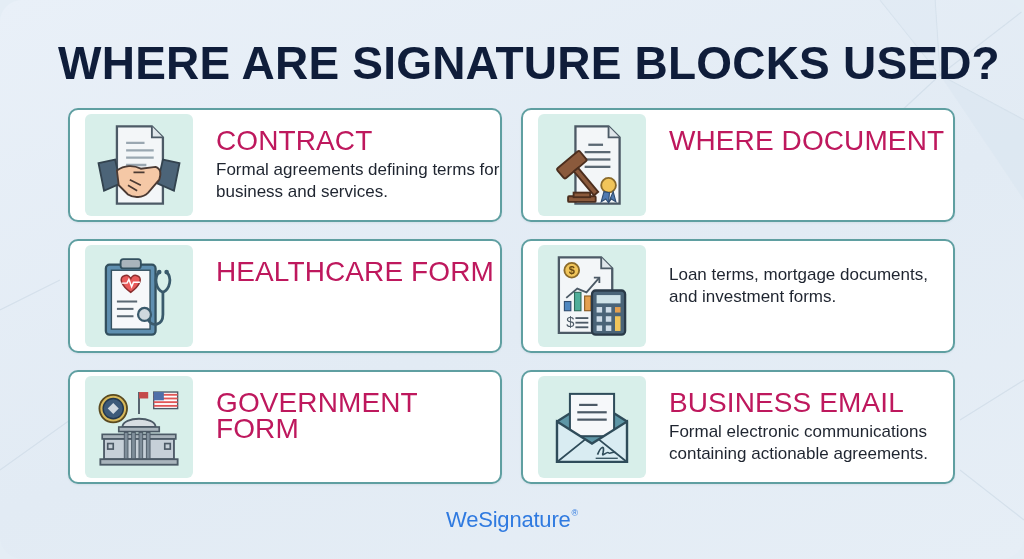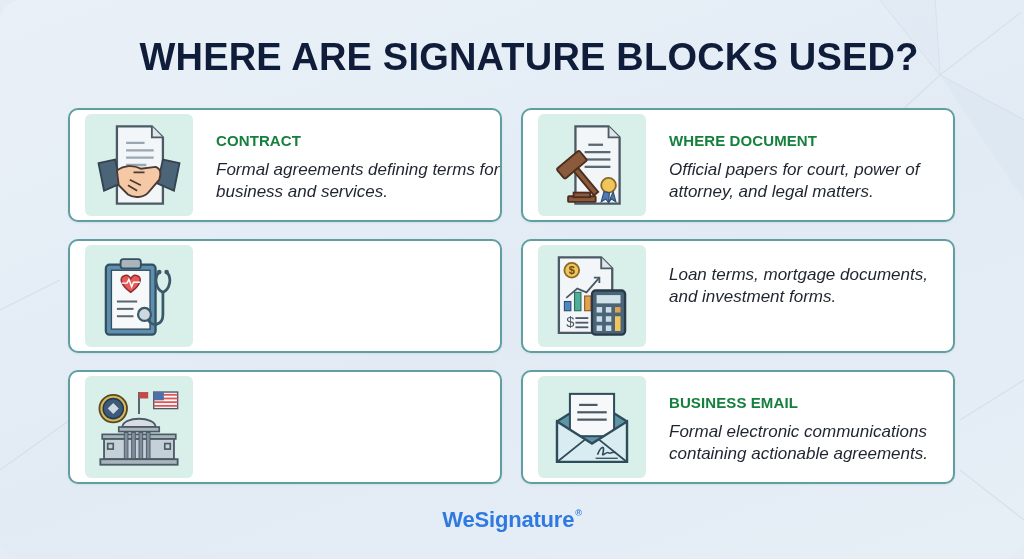--- a/index.html
+++ b/index.html
@@ -8,21 +8,21 @@
 
   .canvas {
     position: absolute; left: 0; top: 0; width: 1024px; height: 559px;
     background: linear-gradient(160deg, #e9f0f8 0%, #e2ebf4 55%, #e6eef6 100%);
     border-radius: 22px; overflow: hidden;
   }
   .bg-lines { position: absolute; left: 0; top: 0; width: 1024px; height: 559px; pointer-events: none; }
 
   .headline {
     position: absolute; left: 0; top: 36px; width: 1024px; text-align: center;
-    font-family: "Liberation Sans", sans-serif; font-weight: 700; font-size: 38px;
+    font-family: "Liberation Sans", sans-serif; font-weight: 700; font-size: 46px;
     letter-spacing: 0.2px; color: #0f1d3a; padding-left: 34px;
   }
 
   .card {
     position: absolute; width: 434px; height: 114px;
     background: #ffffff; border: 2px solid #5f9fa1; border-radius: 10px;
     box-shadow: 0 1px 2px rgba(40,80,90,0.08);
   }
   .card.c-left { left: 68px; }
   .card.c-right { left: 521px; }
@@ -32,29 +32,29 @@
 
   .icon-panel {
     position: absolute; left: 15px; top: 4px; width: 108px; height: 102px;
     background: #d8efea; border-radius: 6px;
     display: flex; align-items: center; justify-content: center;
   }
   .icon-panel svg { width: 92px; height: 92px; }
 
   .card-text { position: absolute; left: 146px; top: 18px; width: 284px; }
   .card-title {
-    font-weight: 700; font-size: 15px; color: #15803d; line-height: 26px; letter-spacing: 0.1px;
+    font-weight: 400; font-size: 28px; color: #be185d; line-height: 26px; letter-spacing: 0.1px;
   }
   .card-desc {
-    margin-top: 5px; font-size: 17px; color: #1f2530; line-height: 21.5px; font-style: italic;
+    margin-top: 5px; font-size: 17px; color: #1f2530; line-height: 21.5px;
   }
 
   .brand {
     position: absolute; left: 0; top: 507px; width: 1024px; text-align: center;
-    font-weight: 700; font-size: 22px; color: #2f7ae0; letter-spacing: -0.2px;
+    font-weight: 400; font-size: 22px; color: #2f7ae0; letter-spacing: -0.2px;
   }
   .brand sup { font-size: 9px; vertical-align: 11px; margin-left: 1px; }
 </style>
 </head>
 <body>
 
 <div class="canvas">
   <svg class="bg-lines" viewBox="0 0 1024 559">
     <g stroke="#d3dfea" stroke-width="1.2" fill="none" opacity="0.9">
       <line x1="940" y1="75" x2="1024" y2="10"></line>
@@ -109,21 +109,20 @@
         <g transform="rotate(-40 30 52)">
           <rect x="14" y="42" width="32" height="14" rx="2" fill="#8b5a3c" stroke="#4b2e1e" stroke-width="2"></rect>
           <rect x="27" y="56" width="6" height="34" fill="#8b5a3c" stroke="#4b2e1e" stroke-width="2"></rect>
         </g>
         <rect x="24" y="84" width="30" height="6" rx="1" fill="#8b5a3c" stroke="#4b2e1e" stroke-width="2"></rect>
         <rect x="30" y="80" width="18" height="5" fill="#8b5a3c" stroke="#4b2e1e" stroke-width="2"></rect>
       </svg>
     </div>
     <div class="card-text">
       <div class="card-title">WHERE DOCUMENT</div>
-      <div class="card-desc">Official papers for court, power of attorney, and legal matters.</div>
     </div>
   </div>
 
   <div class="card c-left r2">
     <div class="icon-panel">
       <svg viewBox="0 0 100 100">
         <rect x="14" y="16" width="54" height="76" rx="4" fill="#5f8fb0" stroke="#33505f" stroke-width="2.5"></rect>
         <rect x="20" y="22" width="42" height="64" fill="#f6f8fa" stroke="#33505f" stroke-width="1.5"></rect>
         <rect x="30" y="10" width="22" height="10" rx="3" fill="#a9b4bc" stroke="#33505f" stroke-width="2"></rect>
         <path d="M41 46 C30 38 28 30 34 28 C38 26 41 30 41 32 C41 30 44 26 48 28 C54 30 52 38 41 46 Z" fill="#e85a5a" stroke="#8a2e2e" stroke-width="1.6"></path>
@@ -132,20 +131,21 @@
         <line x1="26" y1="64" x2="44" y2="64" stroke="#5a6873" stroke-width="2.2"></line>
         <line x1="26" y1="72" x2="44" y2="72" stroke="#5a6873" stroke-width="2.2"></line>
         <path d="M72 24 C66 30 68 42 76 46 C84 42 86 30 80 24" stroke="#3a5a6c" stroke-width="3" fill="none"></path>
         <path d="M76 46 V70 C76 82 64 84 60 76" stroke="#3a5a6c" stroke-width="3" fill="none"></path>
         <circle cx="56" cy="70" r="7" fill="#cfd8de" stroke="#3a5a6c" stroke-width="2.5"></circle>
         <circle cx="72" cy="24" r="2.5" fill="#3a5a6c"></circle>
         <circle cx="80" cy="24" r="2.5" fill="#3a5a6c"></circle>
       </svg>
     </div>
     <div class="card-text">
+      <div class="card-title">HEALTHCARE FORM</div>
     </div>
   </div>
 
   <div class="card c-right r2">
     <div class="icon-panel">
       <svg viewBox="0 0 100 100">
         <path d="M14 8 H60 L72 20 V90 H14 Z" fill="#f3f6f8" stroke="#4c5a66" stroke-width="2.5"></path>
         <path d="M60 8 V20 H72" fill="#dfe6ea" stroke="#4c5a66" stroke-width="2"></path>
         <circle cx="28" cy="22" r="8" fill="#f1c55a" stroke="#8a6a2a" stroke-width="2"></circle>
         <text x="28" y="26.5" text-anchor="middle" font-size="12" font-weight="700" fill="#6a4a12" font-family="Liberation Sans, sans-serif">$</text>
@@ -202,20 +202,21 @@
             <rect x="42" y="56" width="4" height="29"></rect>
           <rect x="50" y="56" width="4" height="29"></rect>
             <rect x="58" y="56" width="4" height="29"></rect>
         </g>
         <rect x="16" y="68" width="6" height="6" fill="none" stroke="#4c5a66" stroke-width="1.8"></rect>
         <rect x="78" y="68" width="6" height="6" fill="none" stroke="#4c5a66" stroke-width="1.8"></rect>
         <rect x="8" y="85" width="84" height="6" fill="#a9b4bc" stroke="#4c5a66" stroke-width="2"></rect>
       </svg>
     </div>
     <div class="card-text">
+      <div class="card-title">GOVERNMENT FORM</div>
     </div>
   </div>
 
   <div class="card c-right r3">
     <div class="icon-panel">
       <svg viewBox="0 0 100 100">
         <path d="M12 44 L50 20 L88 44 V88 H12 Z" fill="#5e96a6" stroke="#2f4c5a" stroke-width="2.5"></path>
         <rect x="26" y="14" width="48" height="46" fill="#f6f8fa" stroke="#2f4c5a" stroke-width="2.2"></rect>
         <line x1="36" y1="26" x2="56" y2="26" stroke="#4c5a66" stroke-width="2.4"></line>
         <line x1="34" y1="34" x2="66" y2="34" stroke="#4c5a66" stroke-width="2.4"></line>

